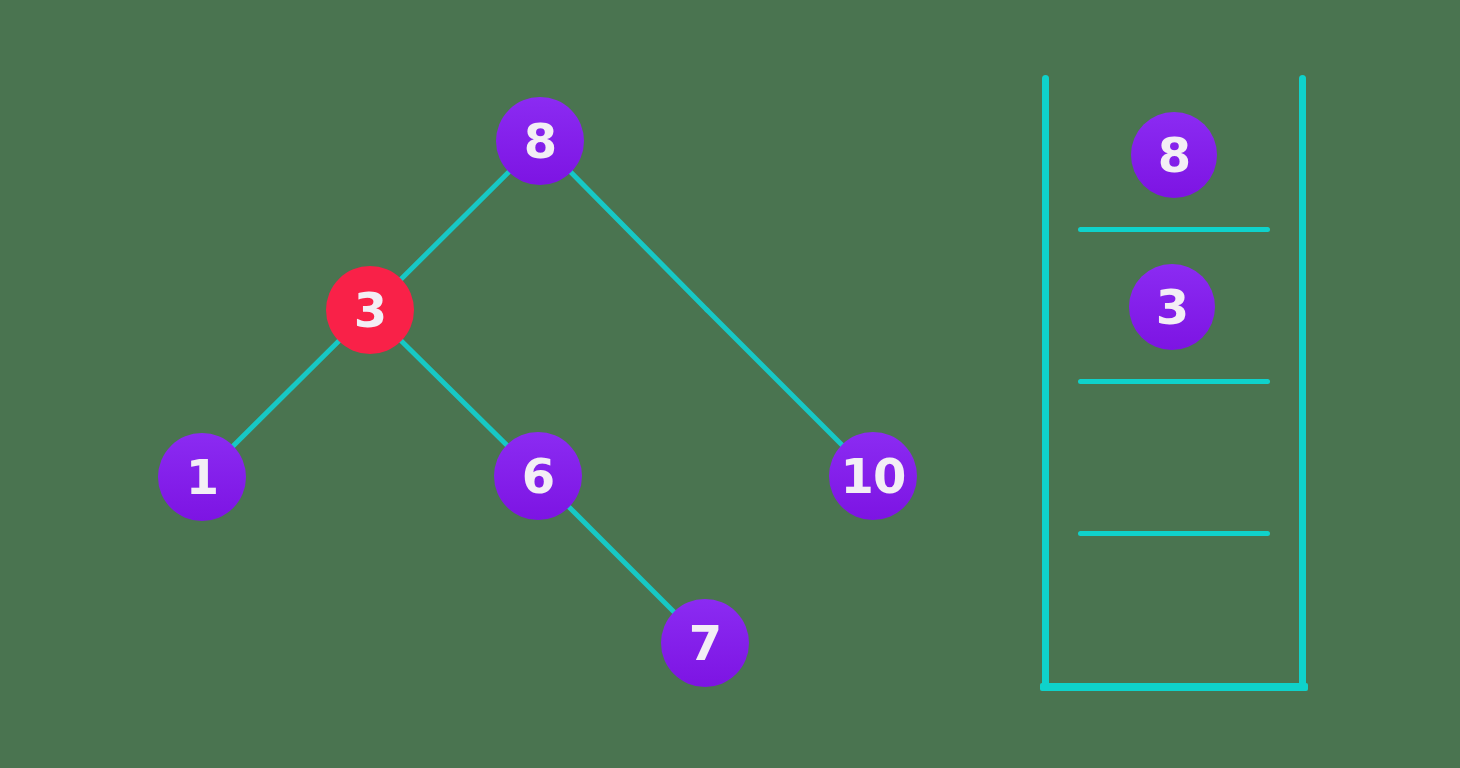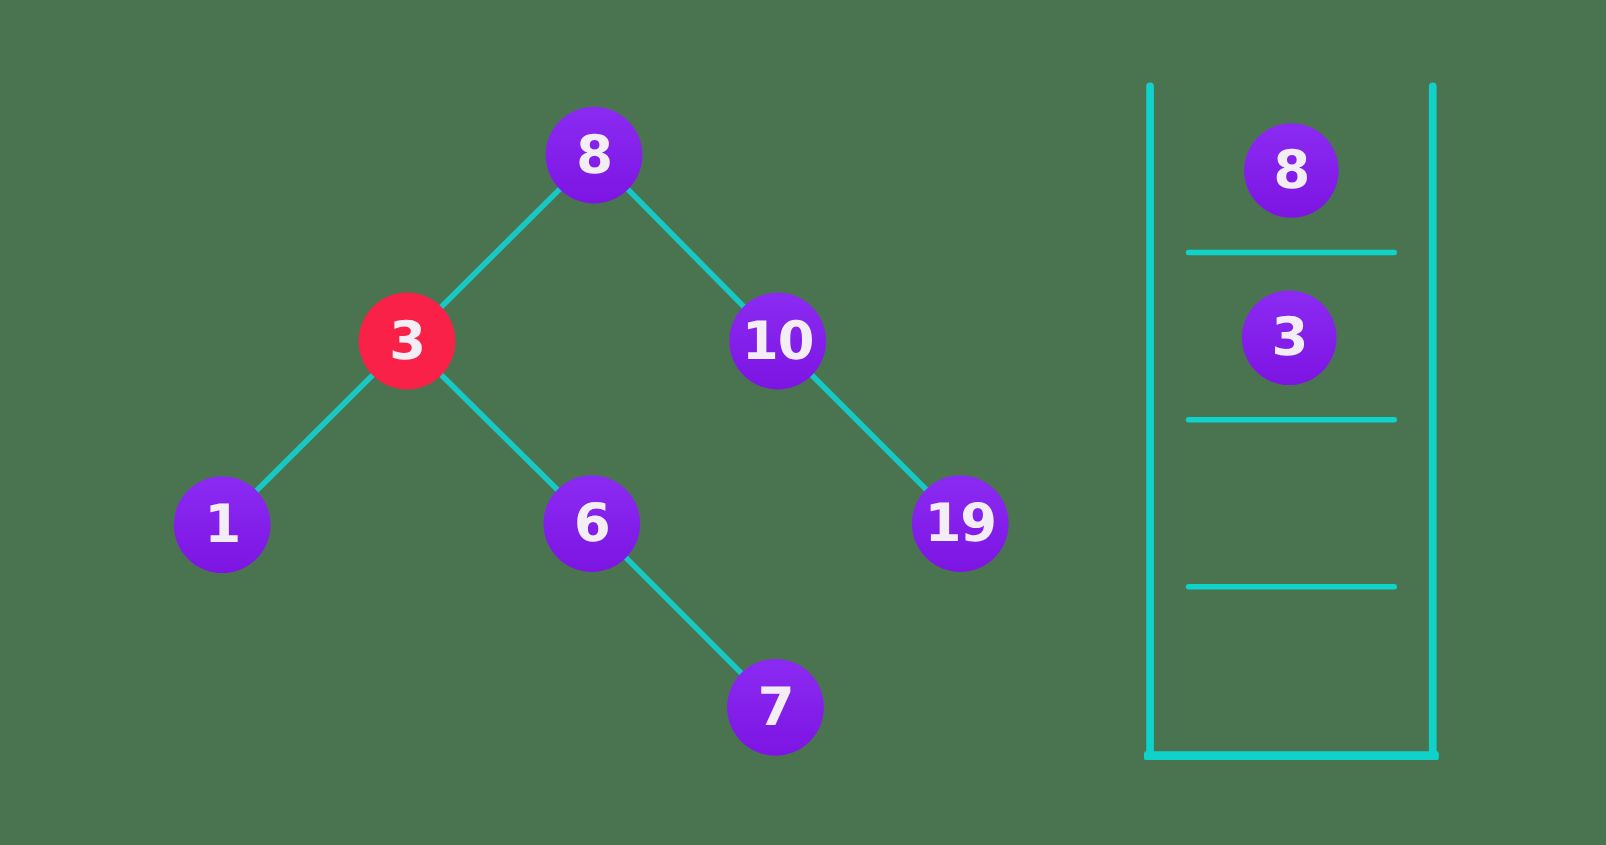--- a/index.html
+++ b/index.html
@@ -89,24 +89,23 @@
     <line class="edge-line" x1="540" y1="141" x2="370" y2="310"></line>
     <line class="edge-line" x1="540" y1="141" x2="707" y2="310"></line>
     <line class="edge-line" x1="370" y1="310" x2="202" y2="477"></line>
     <line class="edge-line" x1="370" y1="310" x2="538" y2="476"></line>
     <line class="edge-line" x1="707" y1="310" x2="873" y2="476"></line>
     <line class="edge-line" x1="538" y1="476" x2="705" y2="643"></line>
   </svg>
 
   <div class="node" style="left:496px; top:97px;">8</div>
   <div class="node highlighted" style="left:326px; top:266px;">3</div>
-  <div class="node" style="left:663px; top:266px;">10</div>
   <div class="node" style="left:158px; top:433px;">1</div>
   <div class="node" style="left:494px; top:432px;">6</div>
-  <div class="node" style="left:829px; top:432px;">19</div>
+  <div class="node" style="left:829px; top:432px;">10</div>
   <div class="node" style="left:661px; top:599px;">7</div>
 
   <div class="stack-rail left"></div>
   <div class="stack-rail right"></div>
   <div class="stack-bottom"></div>
   <div class="stack-divider d1"></div>
   <div class="stack-divider d2"></div>
   <div class="stack-divider d3"></div>
 
   <div class="node stack-node" style="left:1131px; top:112px;">8</div>

